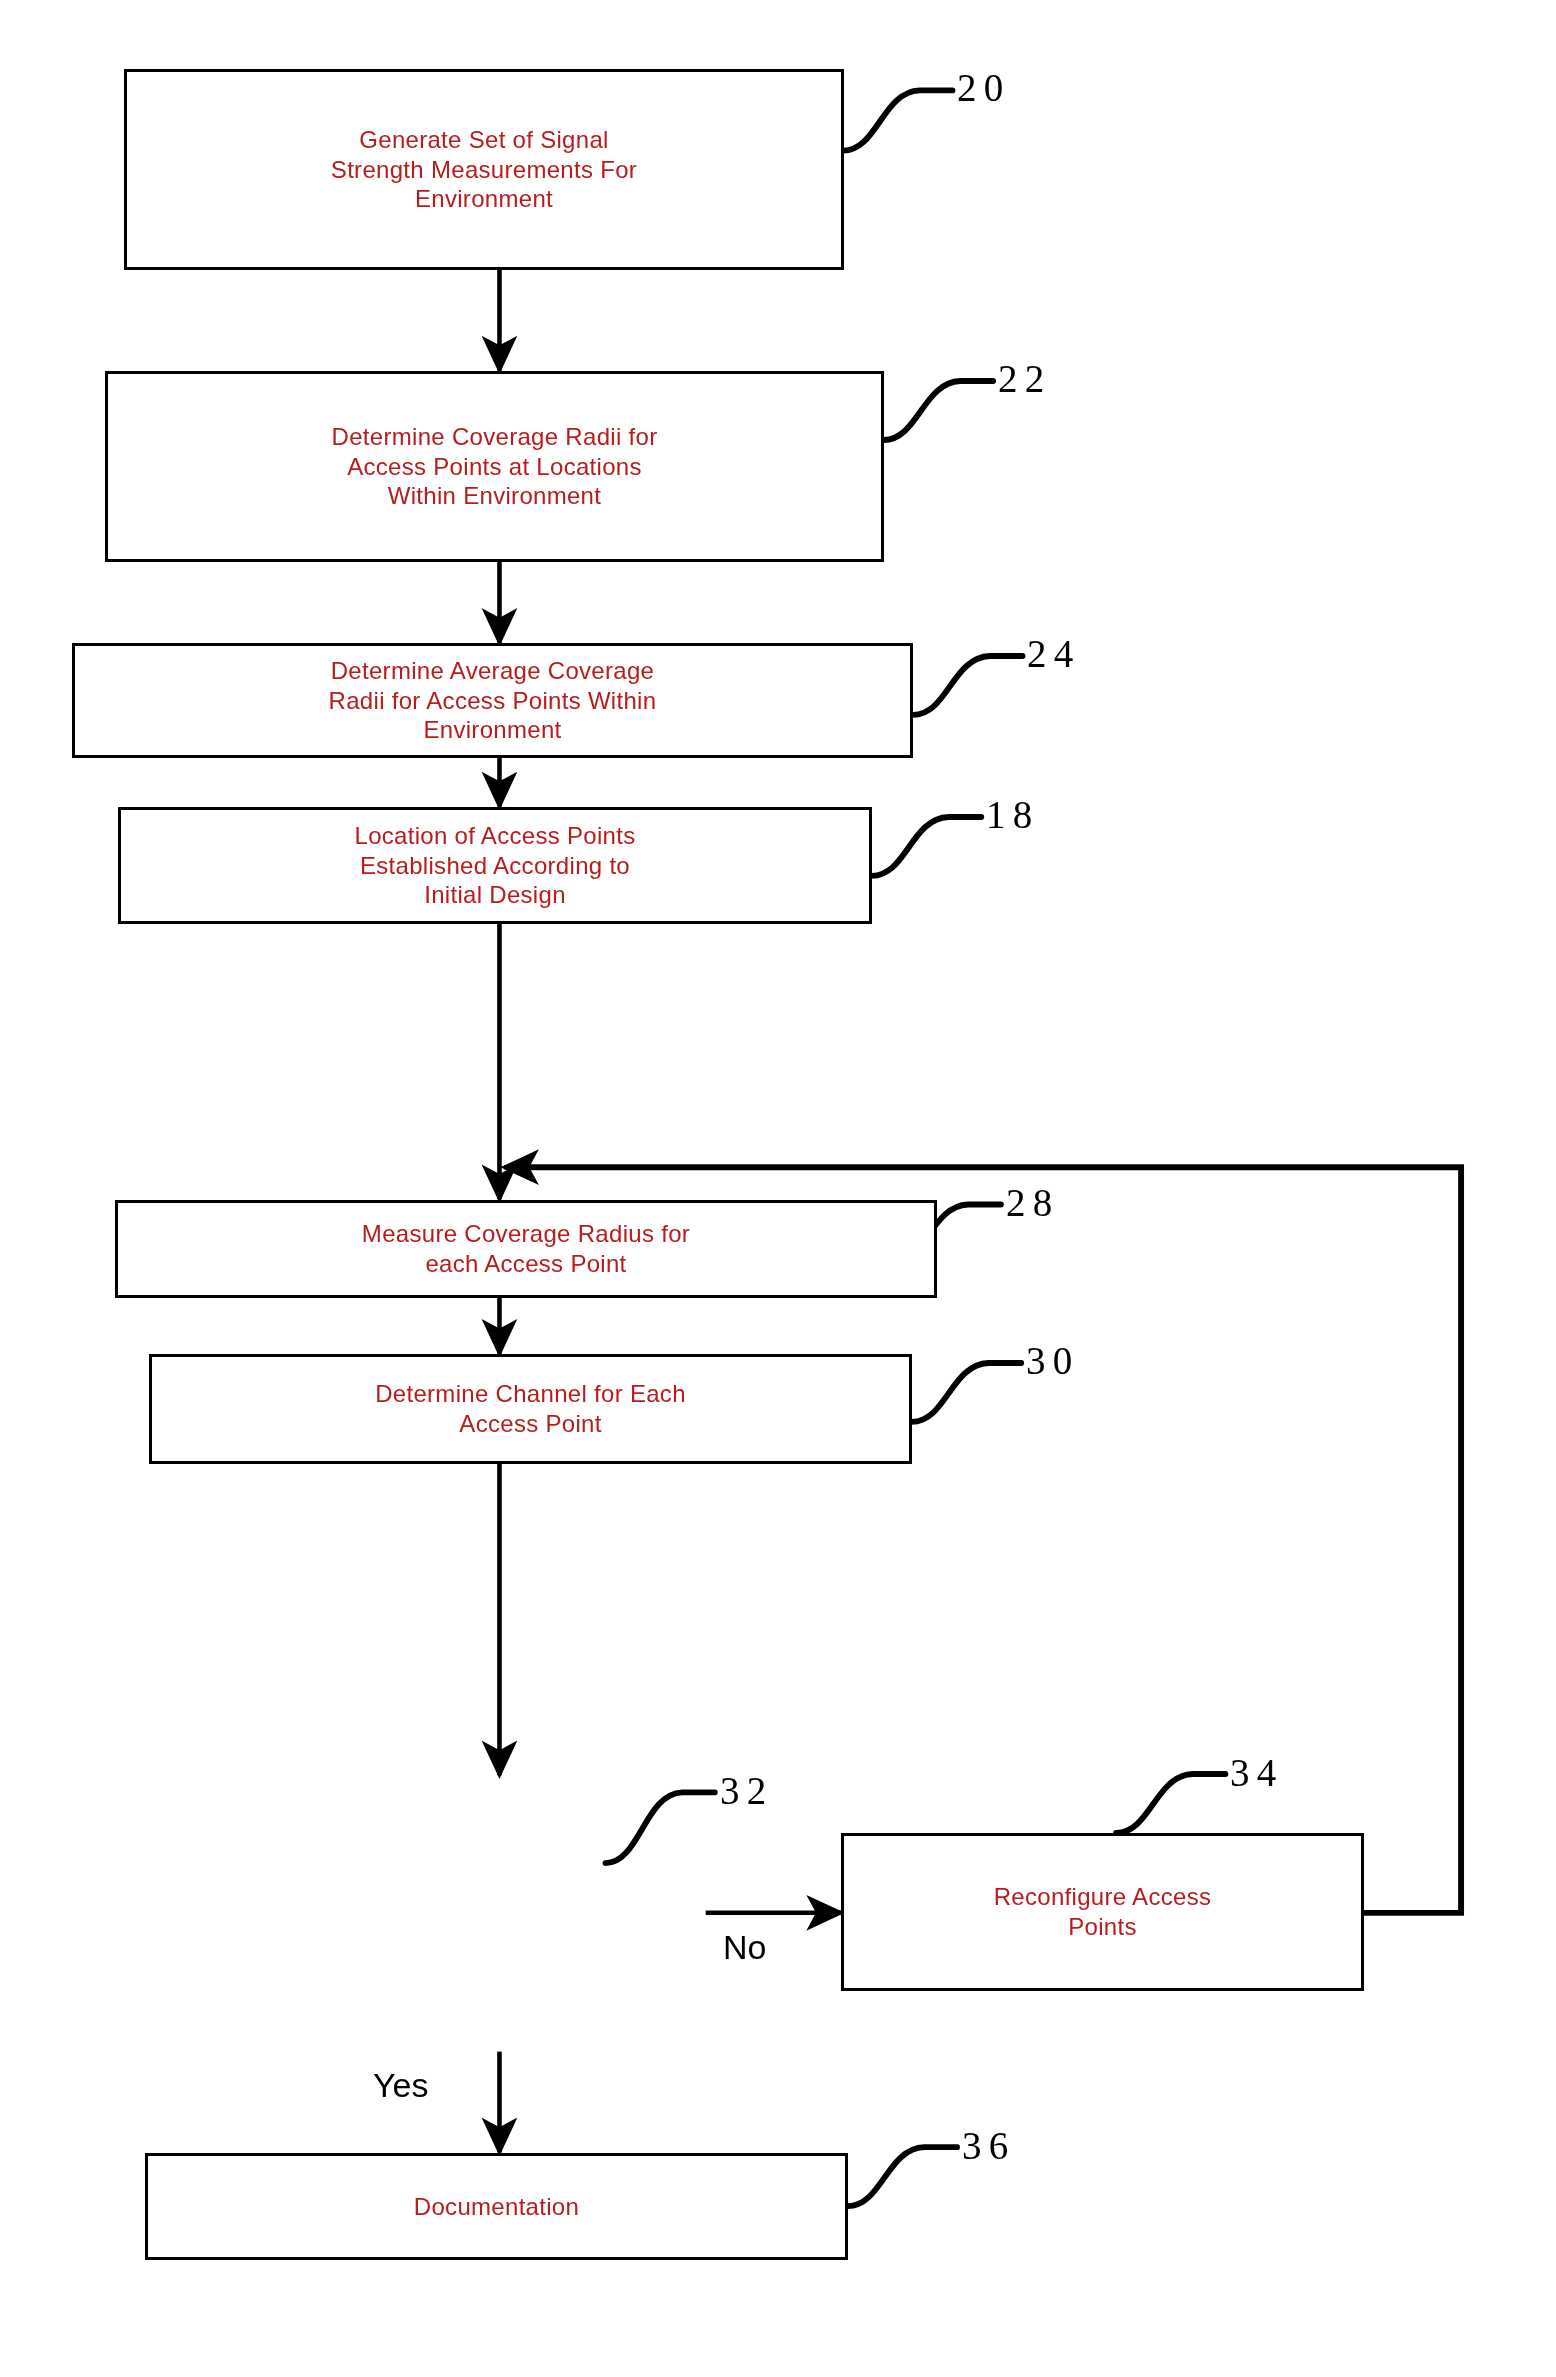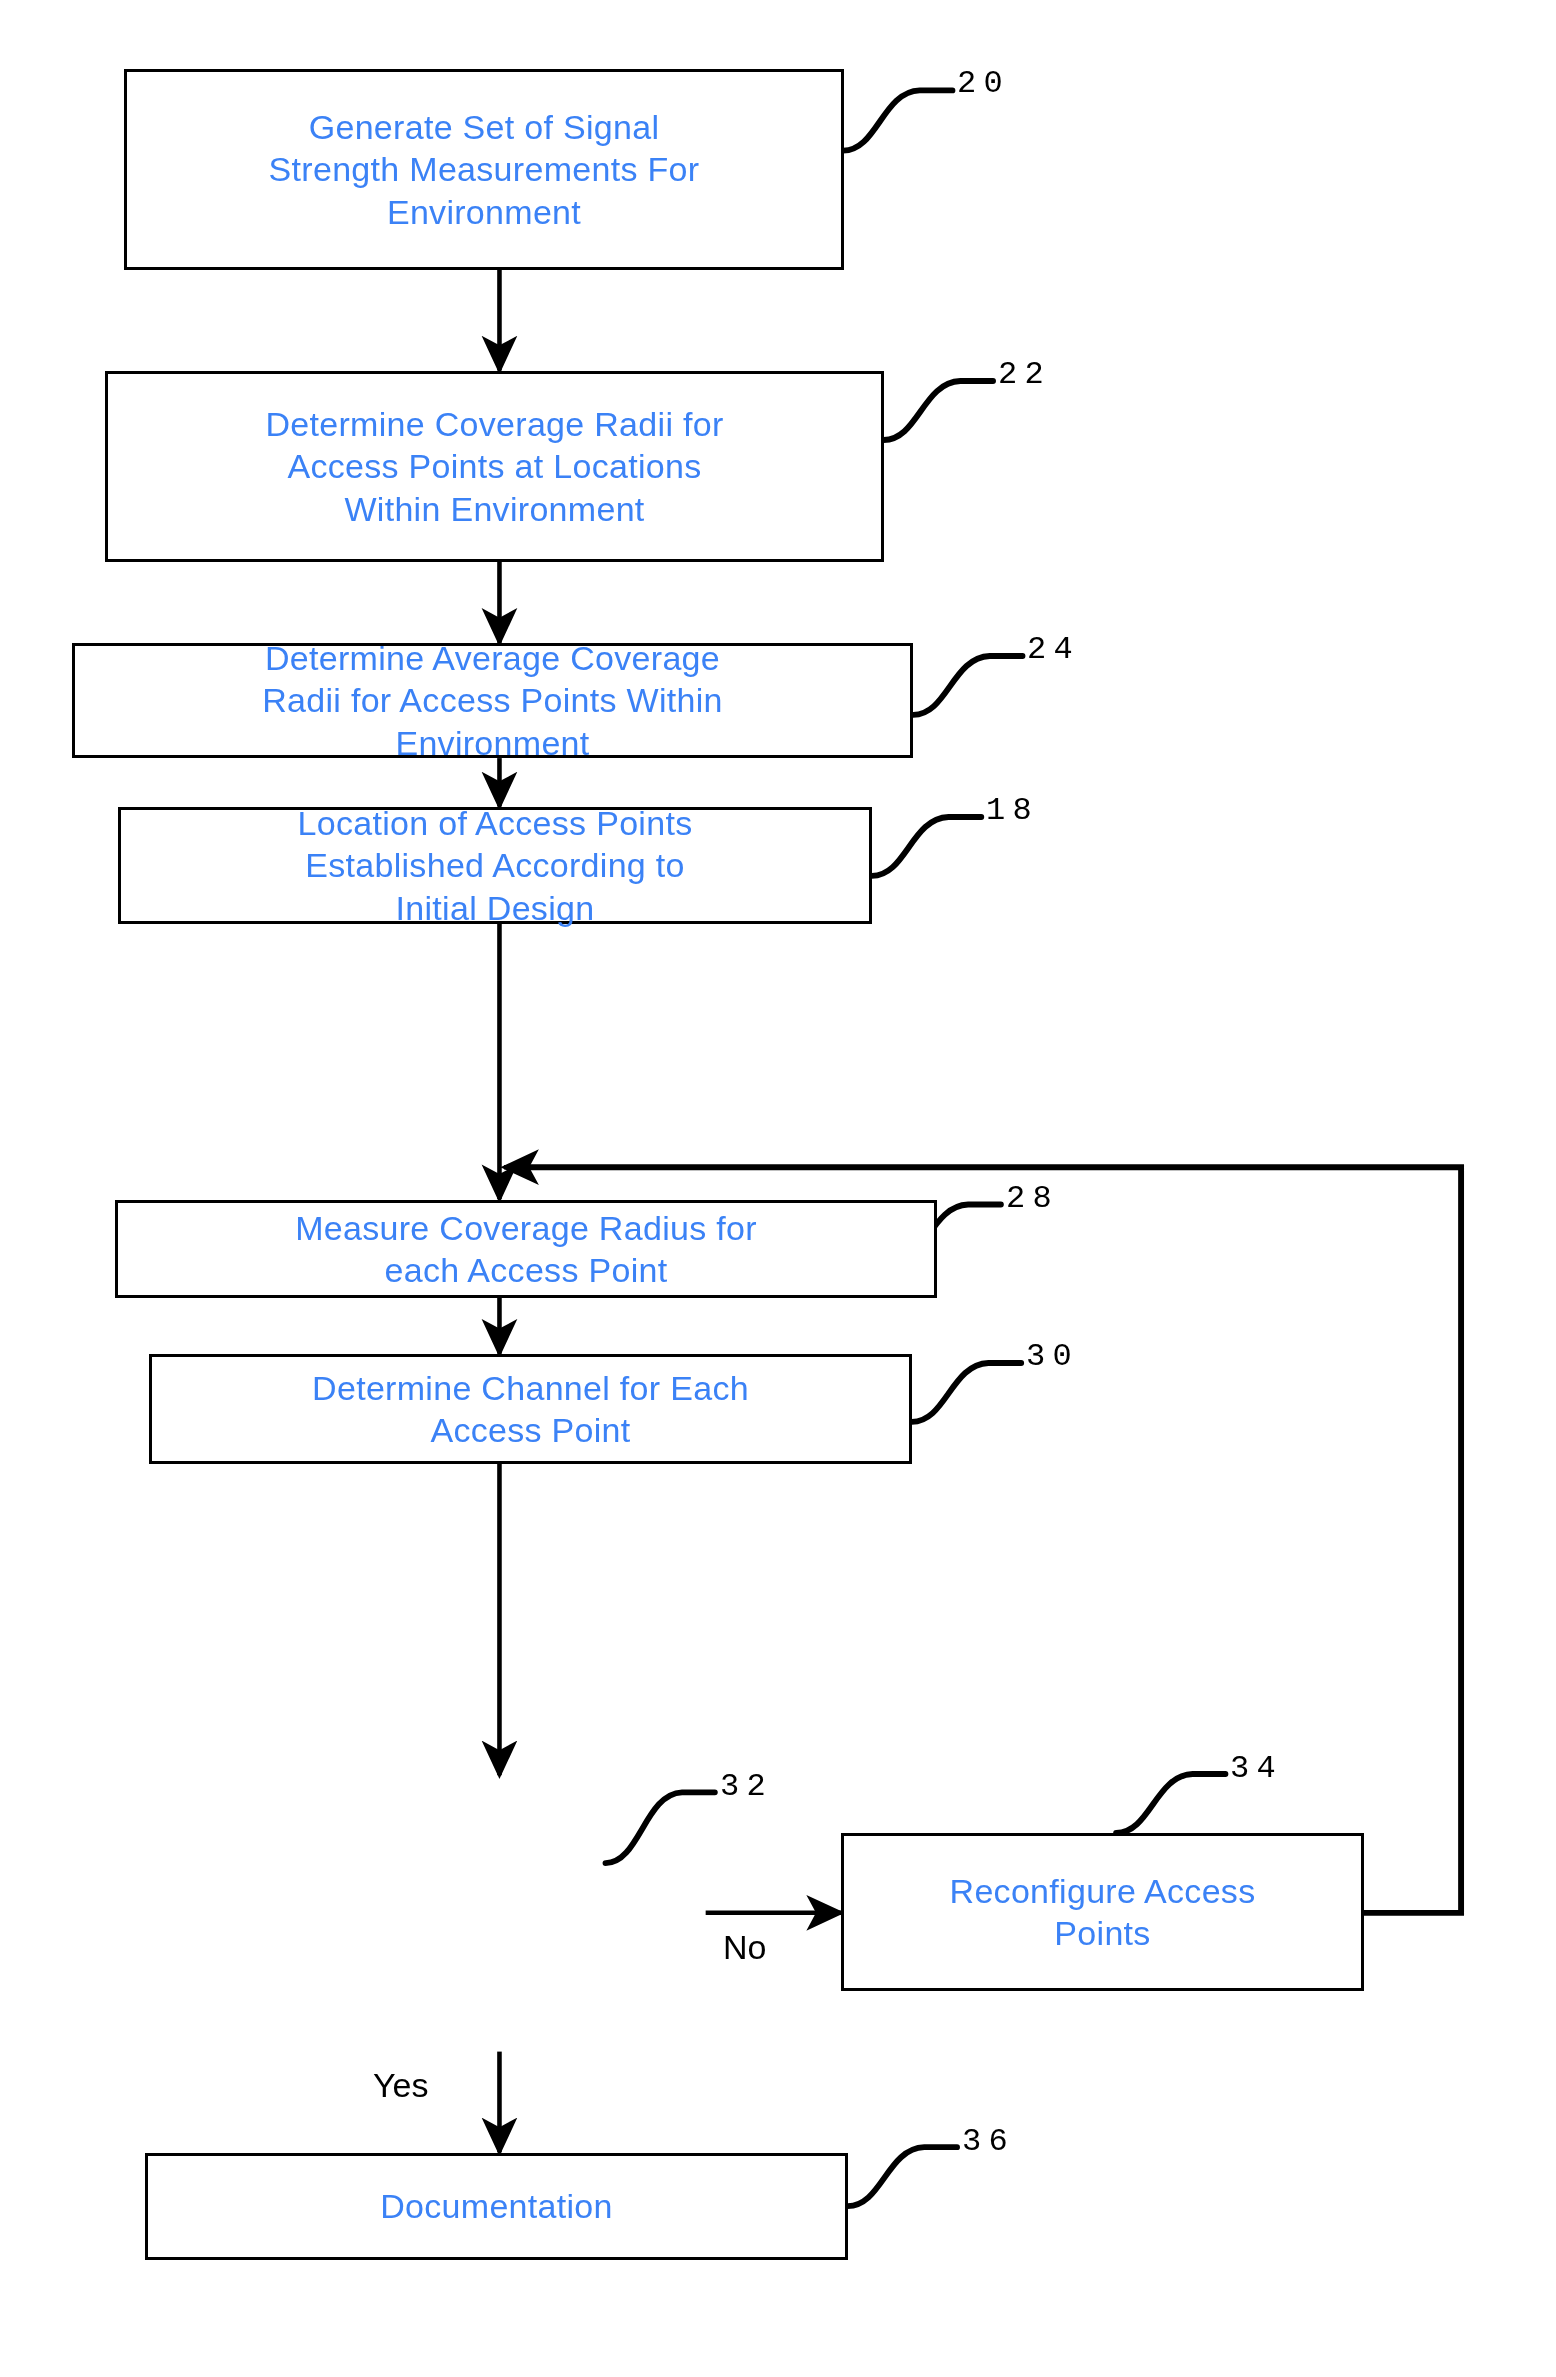--- a/index.html
+++ b/index.html
@@ -28,23 +28,23 @@
     border: 3.3px solid #000000;
     background: #ffffff;
     box-sizing: border-box;
     display: flex;
     align-items: center;
     justify-content: center;
     text-align: center;
   }
   .node-text {
     font-family: "Liberation Sans", sans-serif;
-    font-size: 34px;
+    font-size: 24px;
     line-height: 1.24;
-    color: #3b82f6;
+    color: #b91c1c;
     padding: 0 7.9px;
     white-space: pre-line;
     letter-spacing: 0.3px;
   }
   .decision-wrap {
     position: absolute;
     display: flex;
     align-items: center;
     justify-content: center;
   }
@@ -53,22 +53,22 @@
     z-index: 3;
     font-family: "Liberation Sans", sans-serif;
     font-size: 34px;
     line-height: 1.26;
     color: #000000;
     text-align: center;
     white-space: pre-line;
   }
   .ref-num {
     position: absolute;
-    font-family: Liberation Mono, monospace;
-    font-size: 32px;
+    font-family: Liberation Serif, serif;
+    font-size: 39px;
     letter-spacing: 7.2px;
     color: #000000;
     white-space: nowrap;
   }
   .edge-label {
     position: absolute;
     font-family: "Liberation Sans", sans-serif;
     font-size: 34px;
     color: #000000;
     white-space: nowrap;

